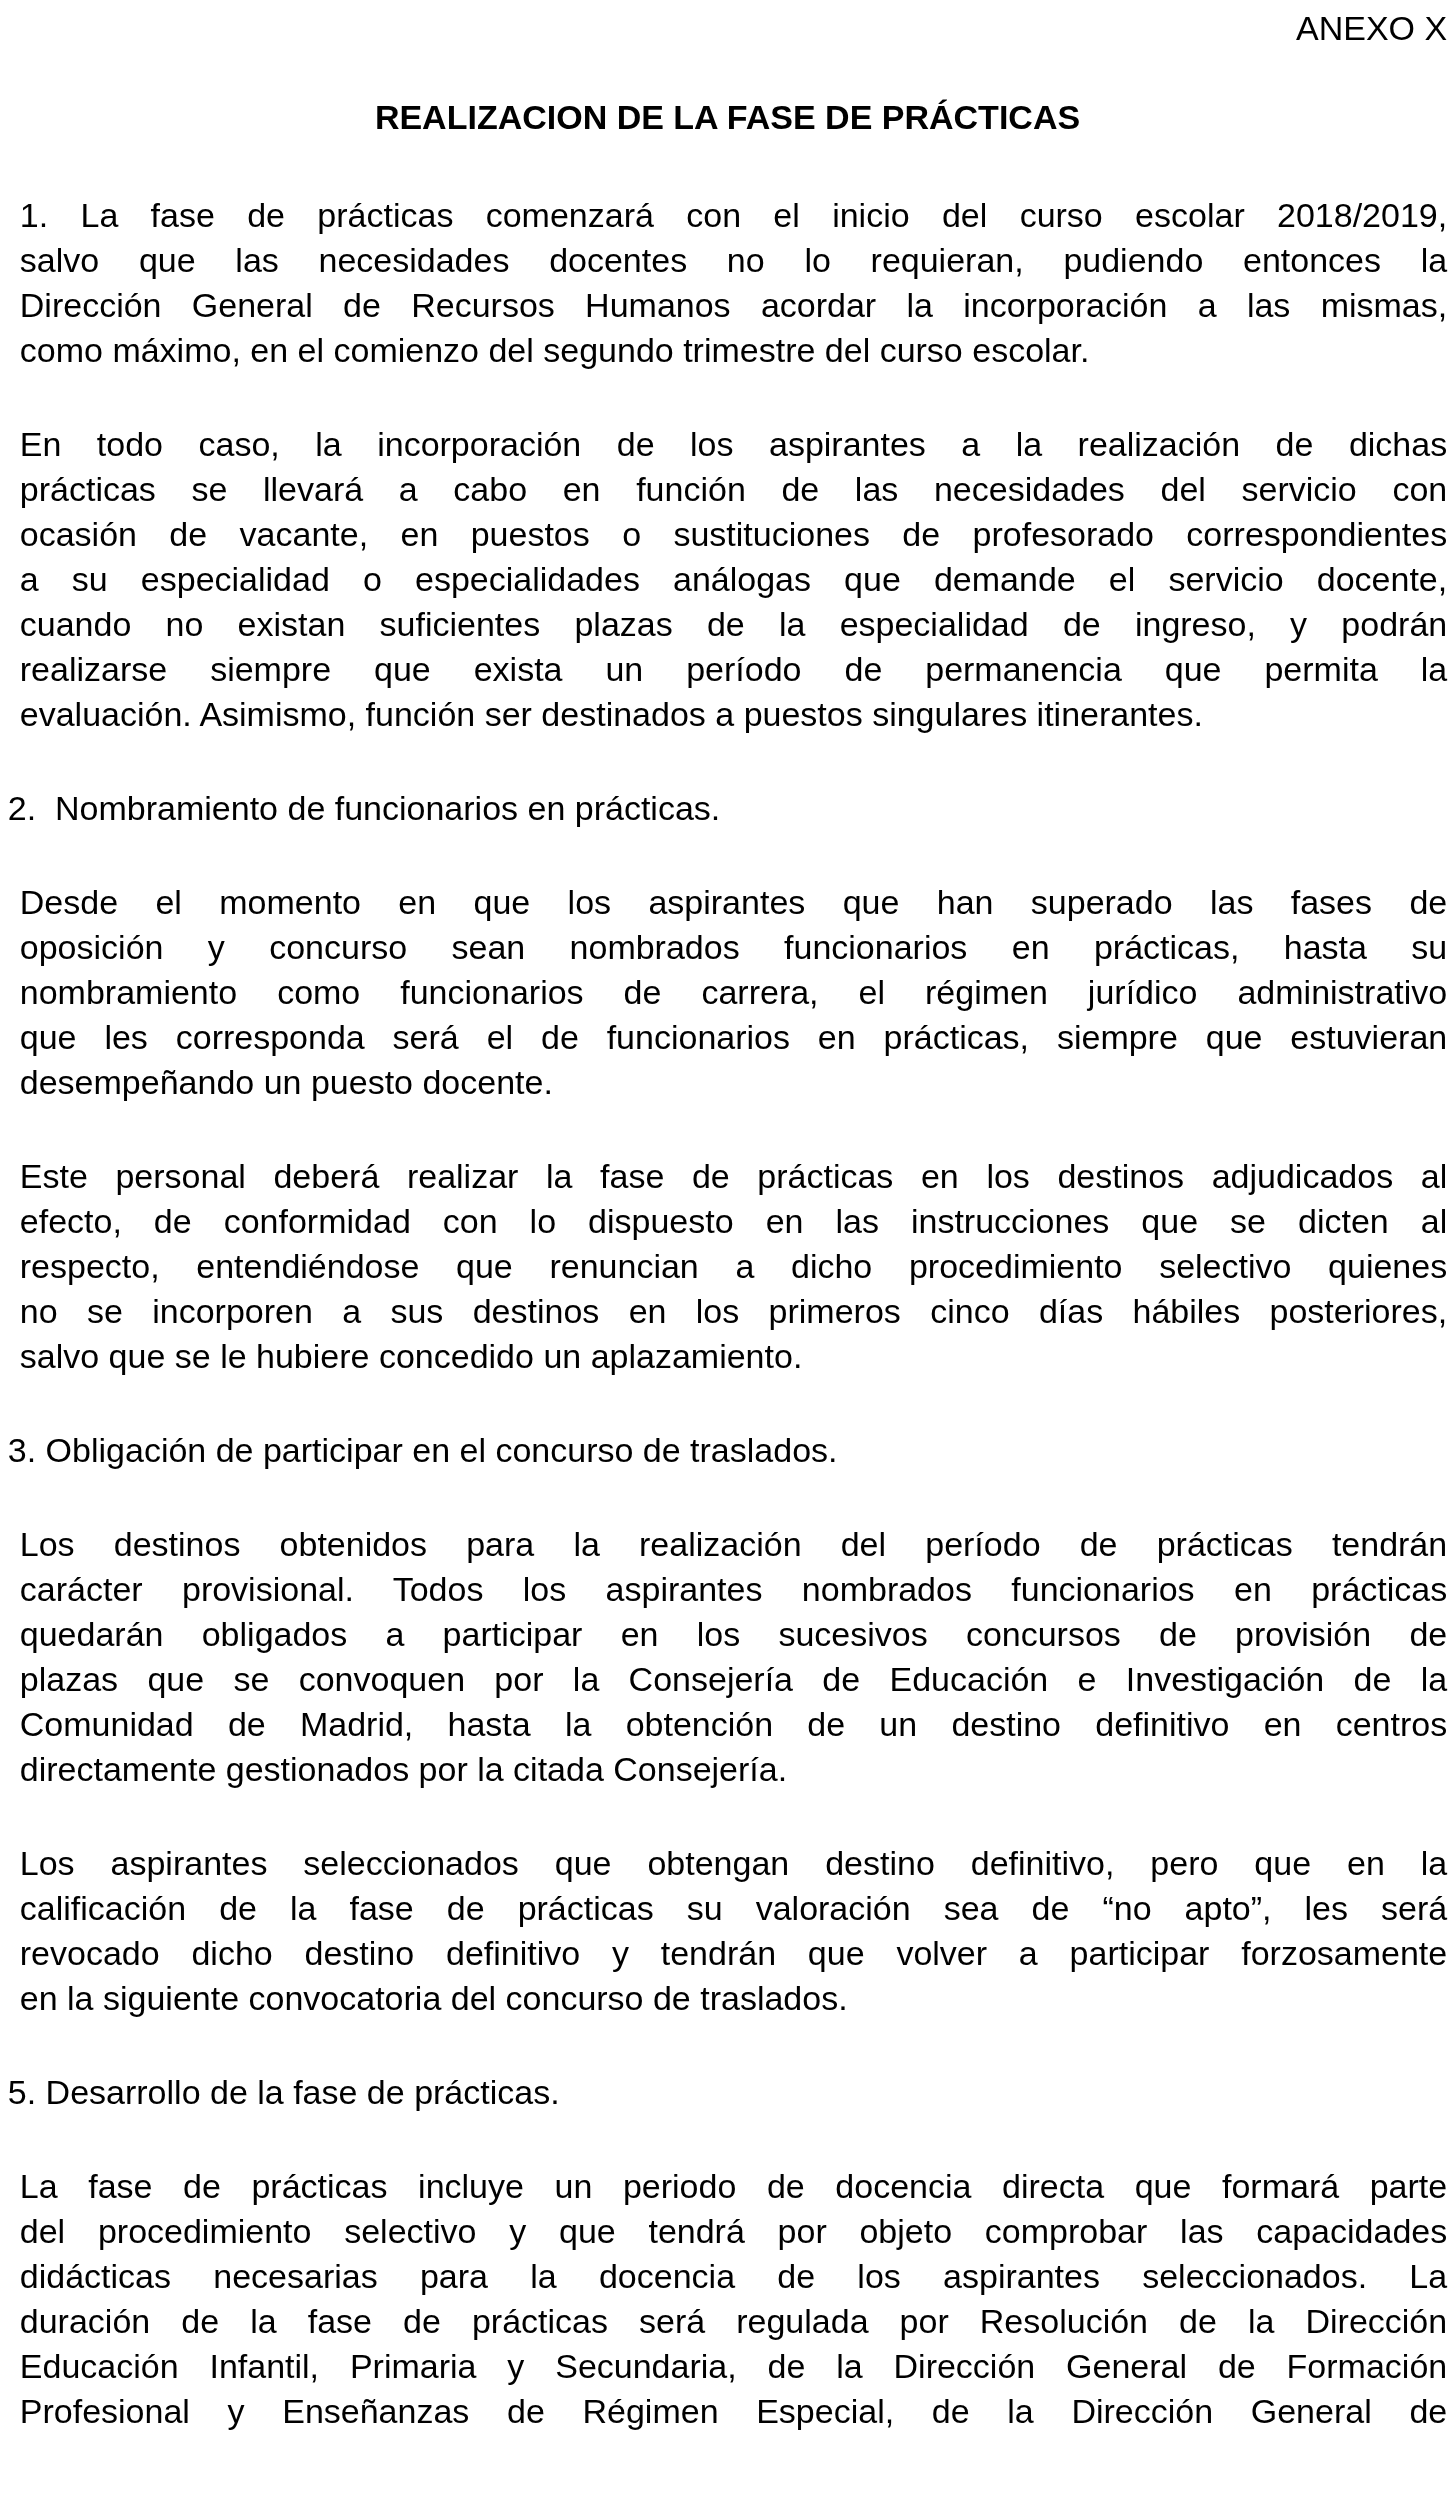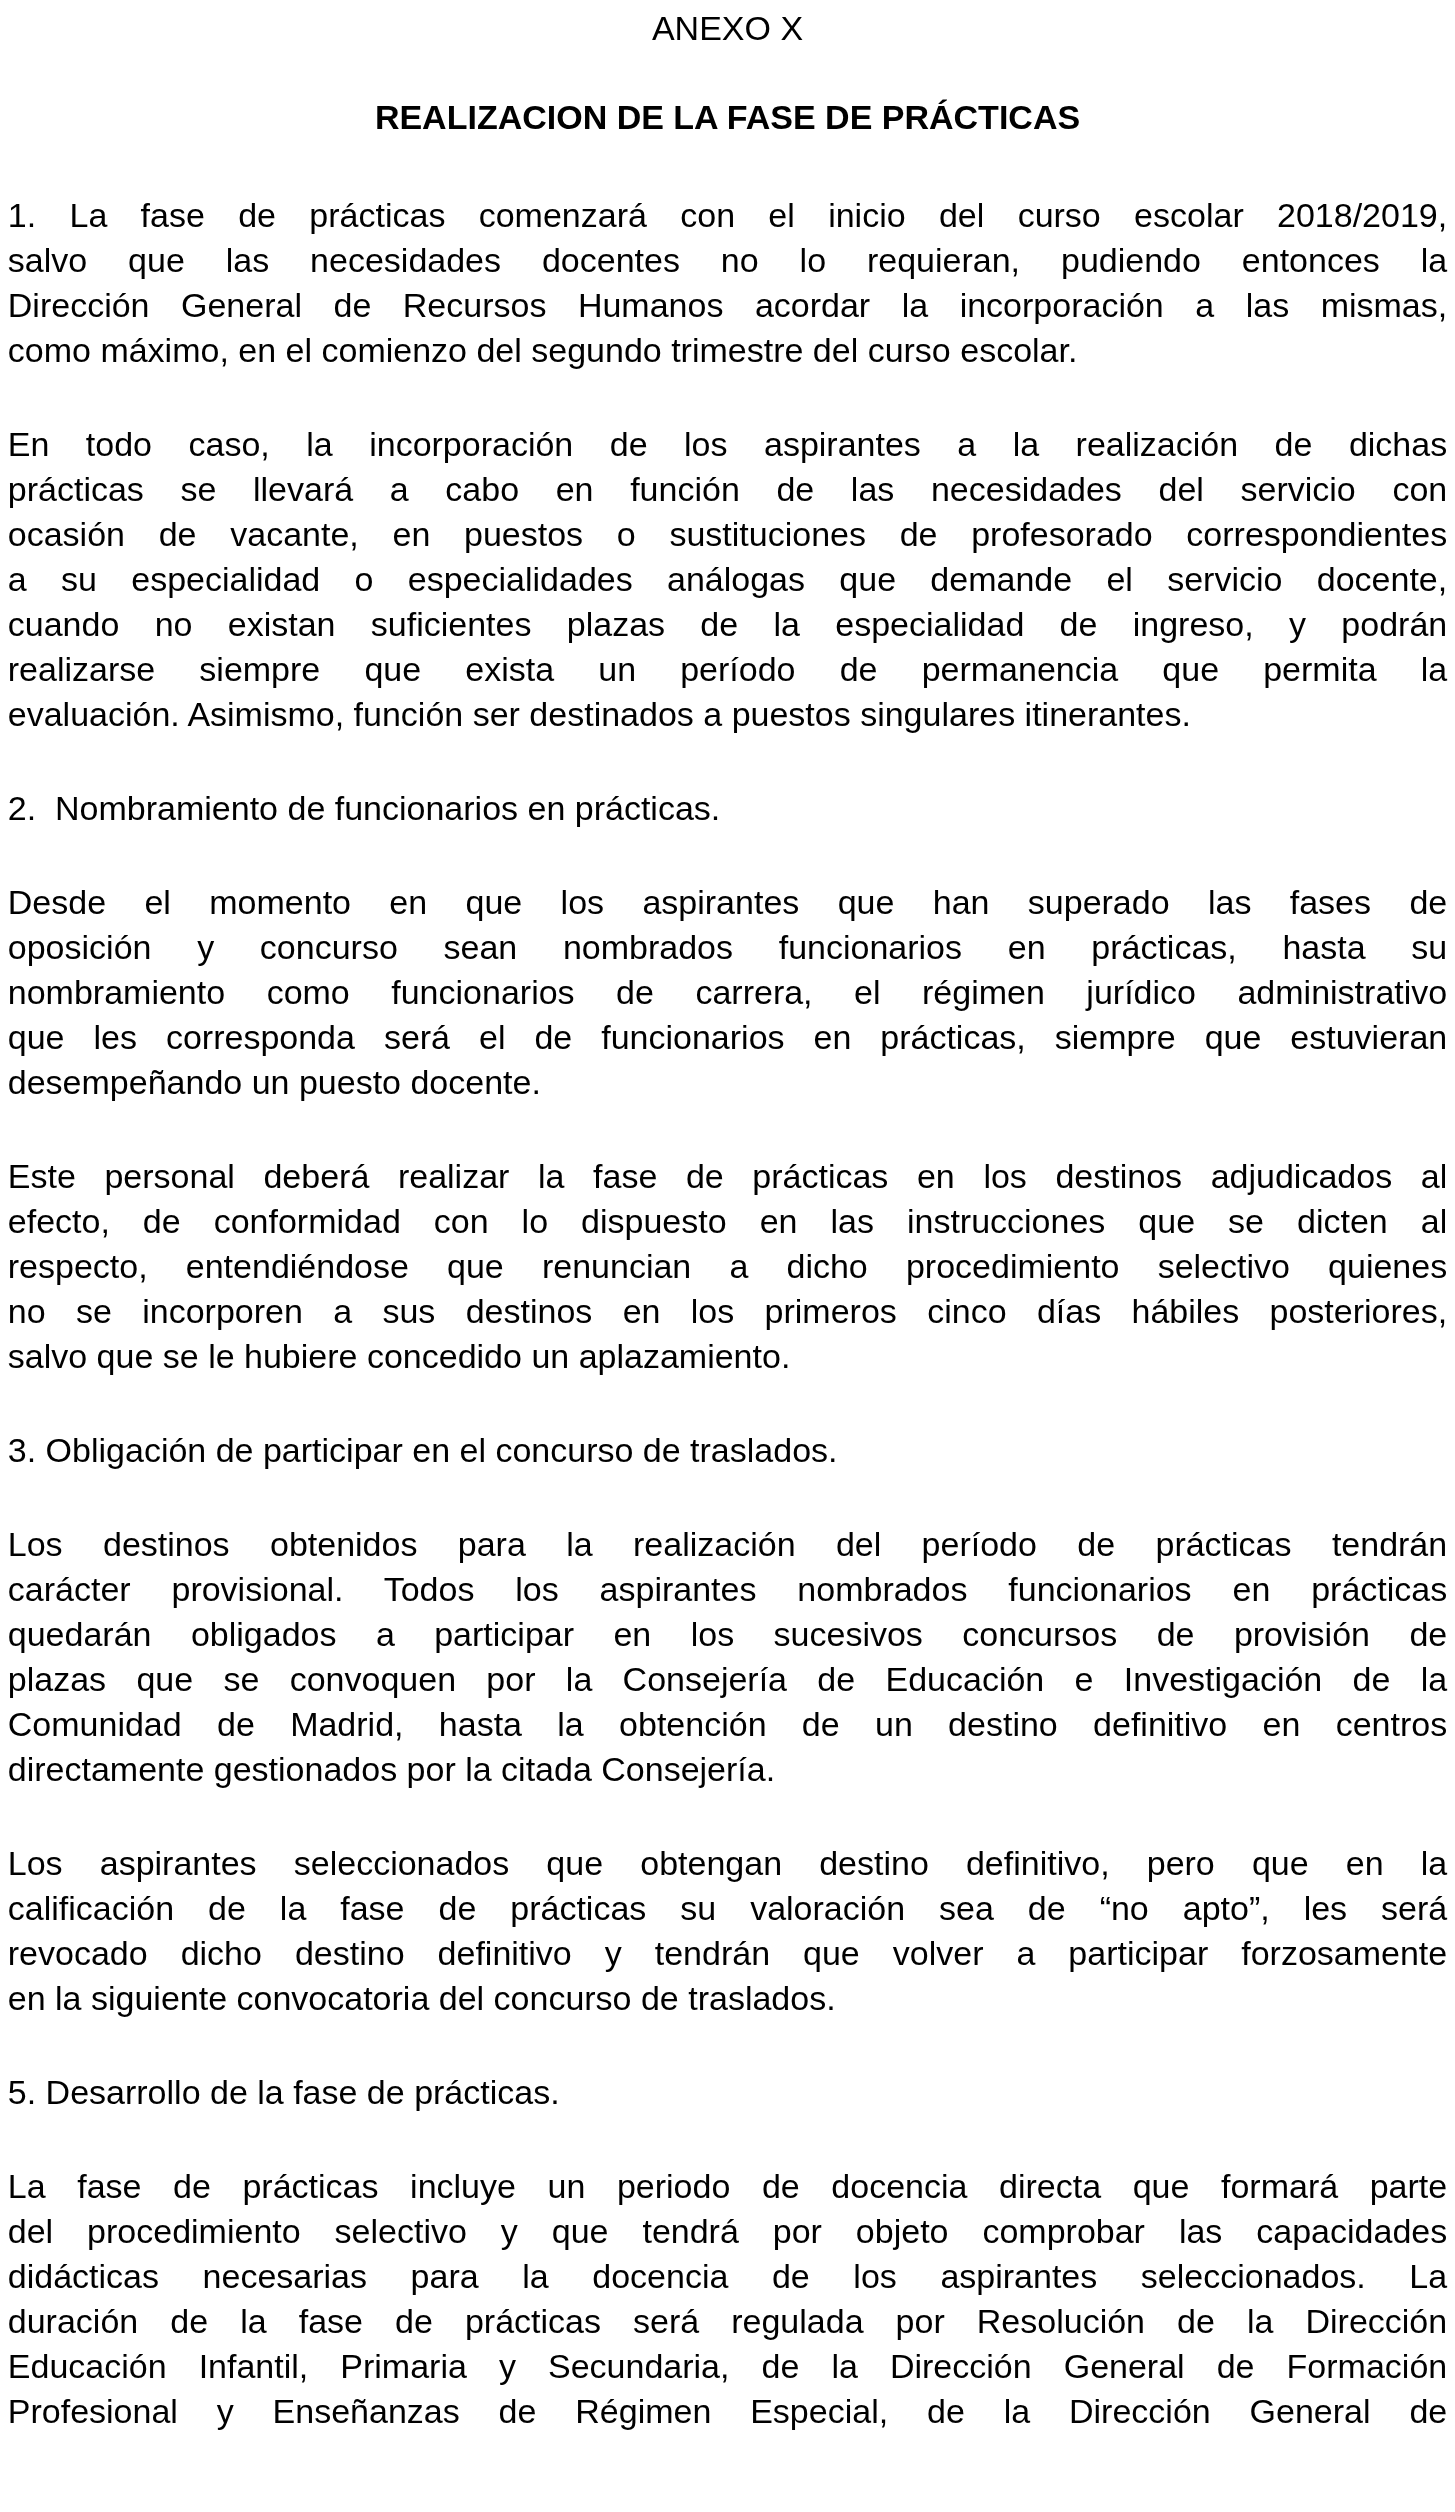--- a/index.html
+++ b/index.html
@@ -14,36 +14,36 @@
     height: 2512px;
     background: #ffffff;
     color: #000000;
     font-family: "Liberation Sans", "DejaVu Sans", sans-serif;
     font-size: 34px;
     line-height: 45px;
     padding: 6px 7.8px 0 7.8px;
     overflow: hidden;
   }
   .anexo-title {
-    text-align: center;
+    text-align: right;
     font-weight: normal;
     margin: 0;
   }
   .main-title {
     text-align: center;
     font-weight: bold;
     margin: 44px 0 53px 0;
   }
   .heading {
     white-space: pre-wrap; 
     text-align: left;
     margin: 0 0 49px 0;
   }
   .paragraph {
-    margin: 0 0 49px 0;
+    margin: 0 0 49px 12px;
   }
   .line.stretched {
     text-align: justify;
     text-align-last: justify;
     text-justify: inter-word;
   }
   .line.natural {
     text-align: left;
   }
 </style>

